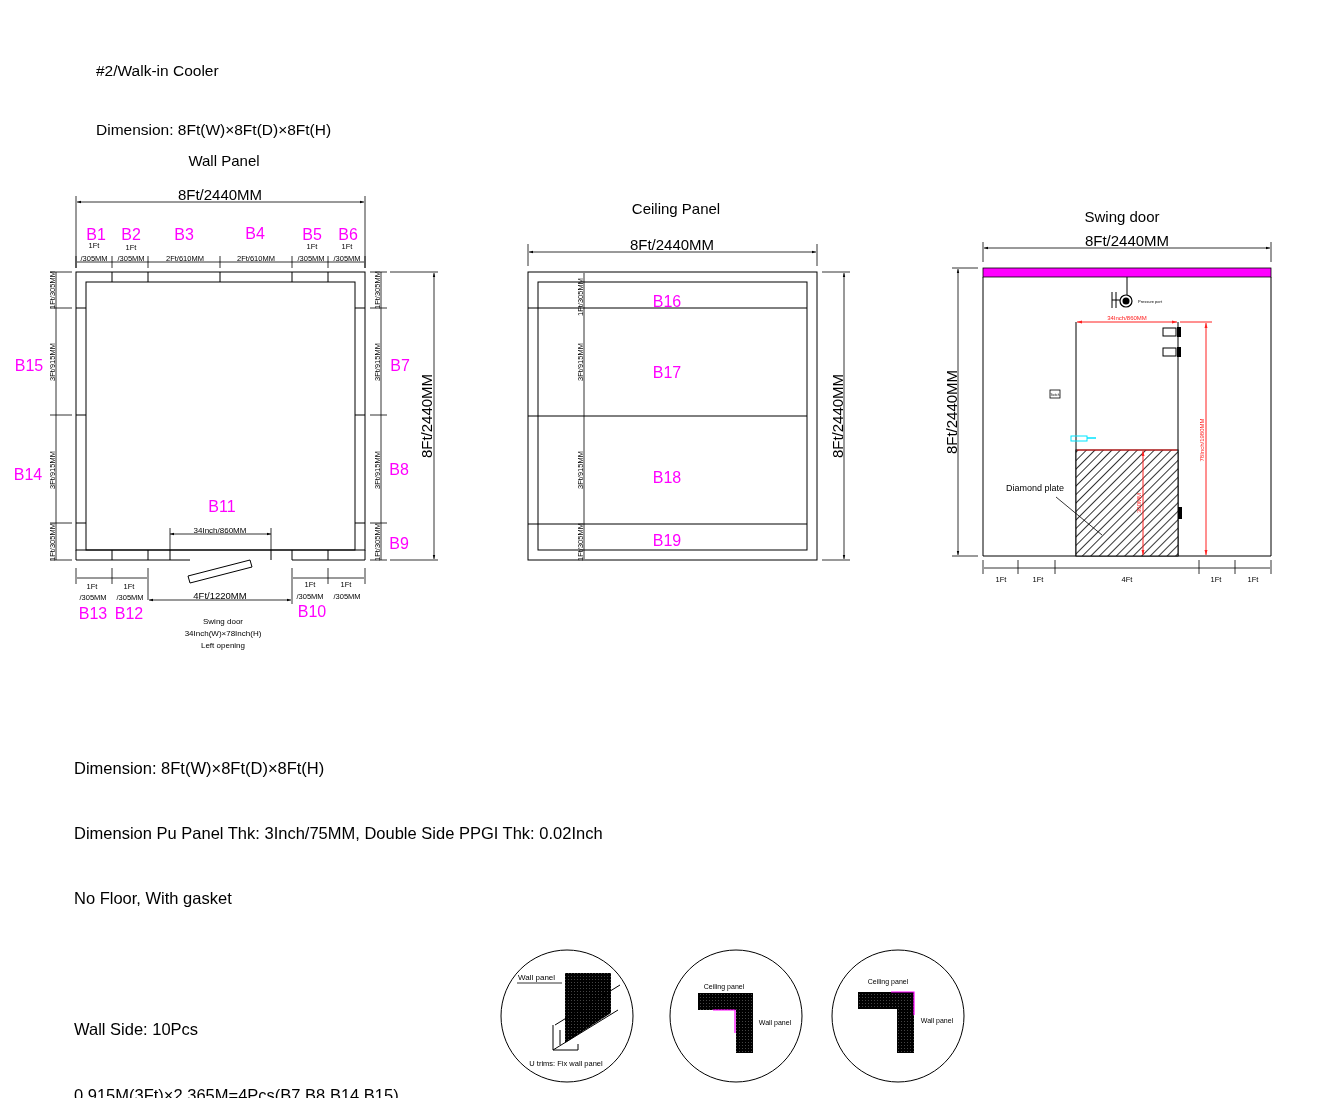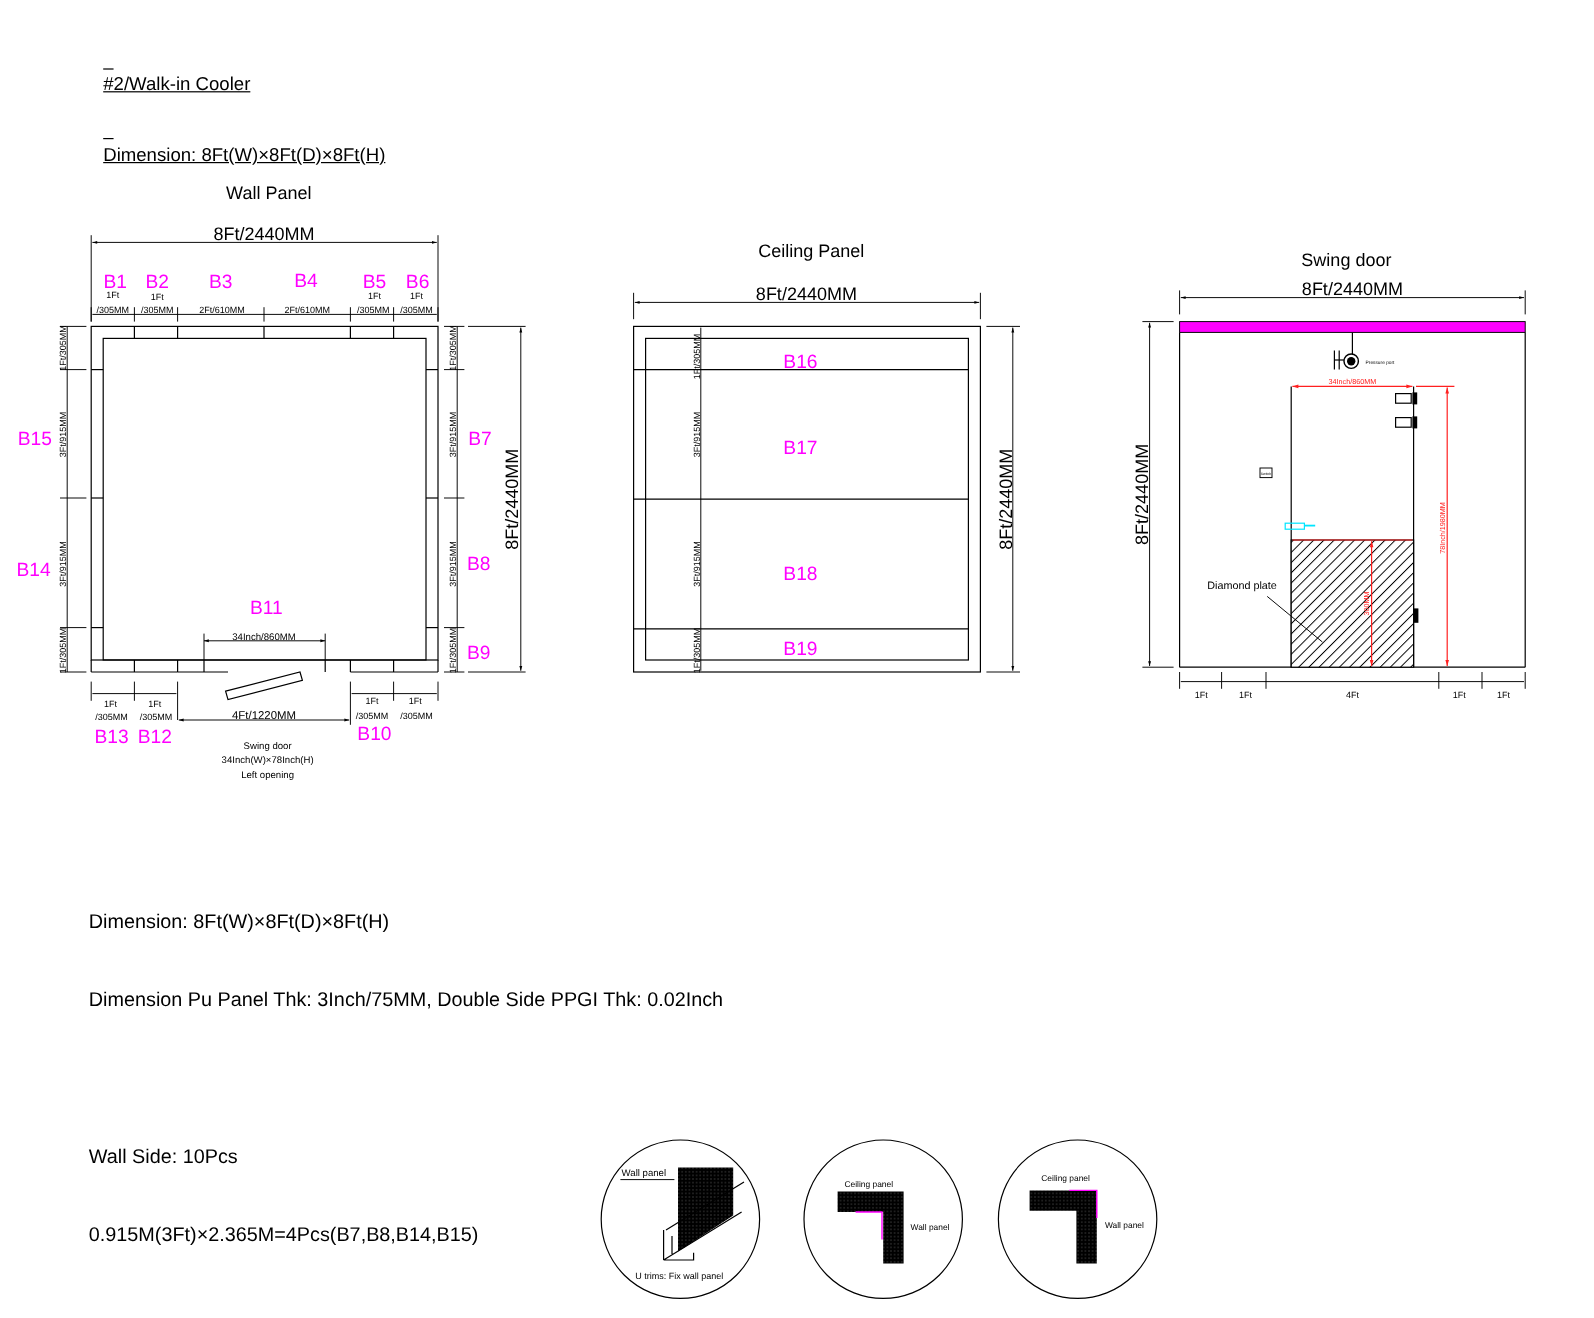--- a/index.html
+++ b/index.html
@@ -14,28 +14,29 @@
   .t9{font-size:9.5px;}
   .t15{font-size:15px;}
   .ln{stroke:#000;stroke-width:1;fill:none;}
   .dim{stroke:#000;stroke-width:0.8;fill:none;}
   .red{stroke:#ff2020;stroke-width:1;fill:none;}
   .redt{fill:#ff2020;font-size:6px;}
 </style>
 </head>
 <body>
 
-<div class="block" style="left:86px;top:22px;text-decoration:underline;">
+<div class="block" style="left:96px;top:22px;">
   <div>#2/Walk-in Cooler</div>
   <div>Dimension: 8Ft(W)×8Ft(D)×8Ft(H)</div>
 </div>
 
 <div class="block" style="left:74px;top:714px;font-size:16.5px;line-height:21.8px;">
   <div style="height:21.8px">Dimension: 8Ft(W)×8Ft(D)×8Ft(H)</div>
   <div style="height:21.8px">Dimension Pu Panel Thk: 3Inch/75MM, Double Side PPGI Thk: 0.02Inch</div>
+  <div style="height:21.8px">No Floor, With gasket</div>
   <div style="height:21.8px"></div>
   <div style="height:21.8px">Wall Side: 10Pcs</div>
   <div style="height:21.8px">0.915M(3Ft)×2.365M=4Pcs(B7,B8,B14,B15)</div>
   
   
   
   
   
   
   

